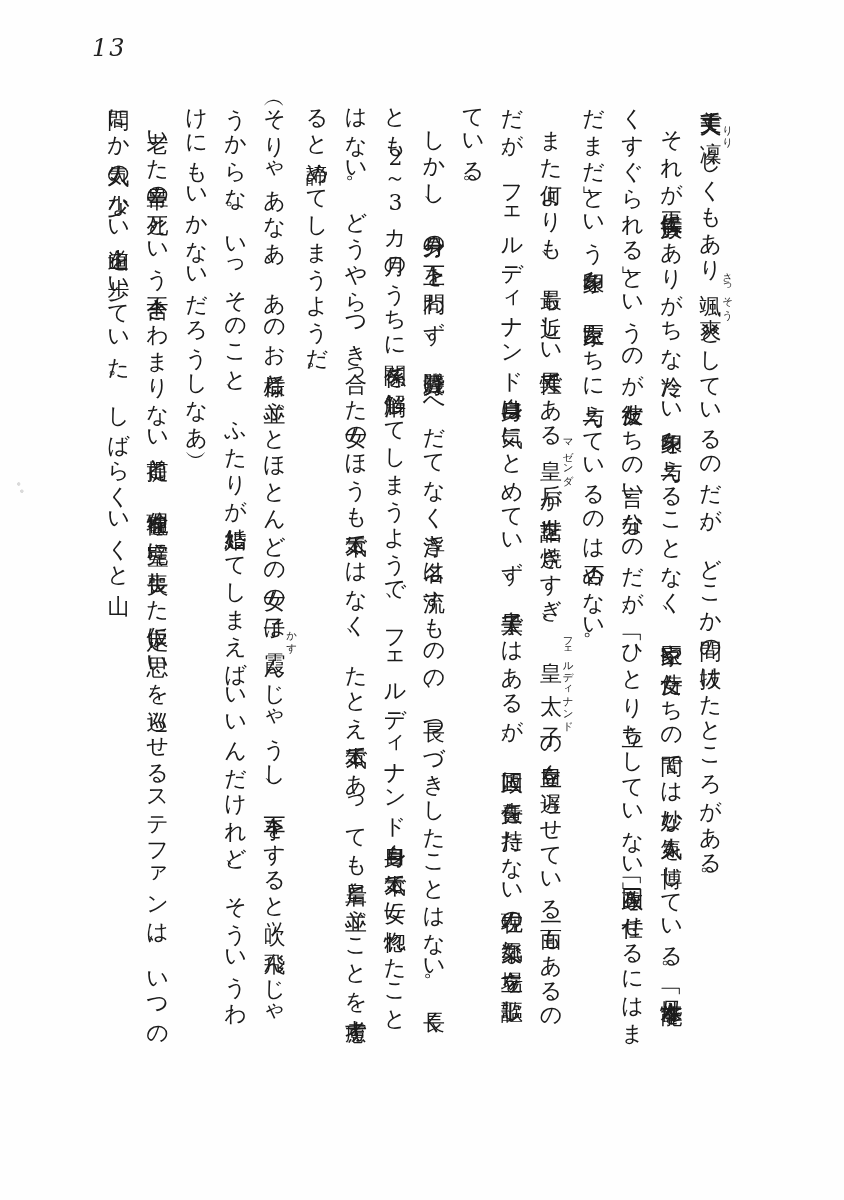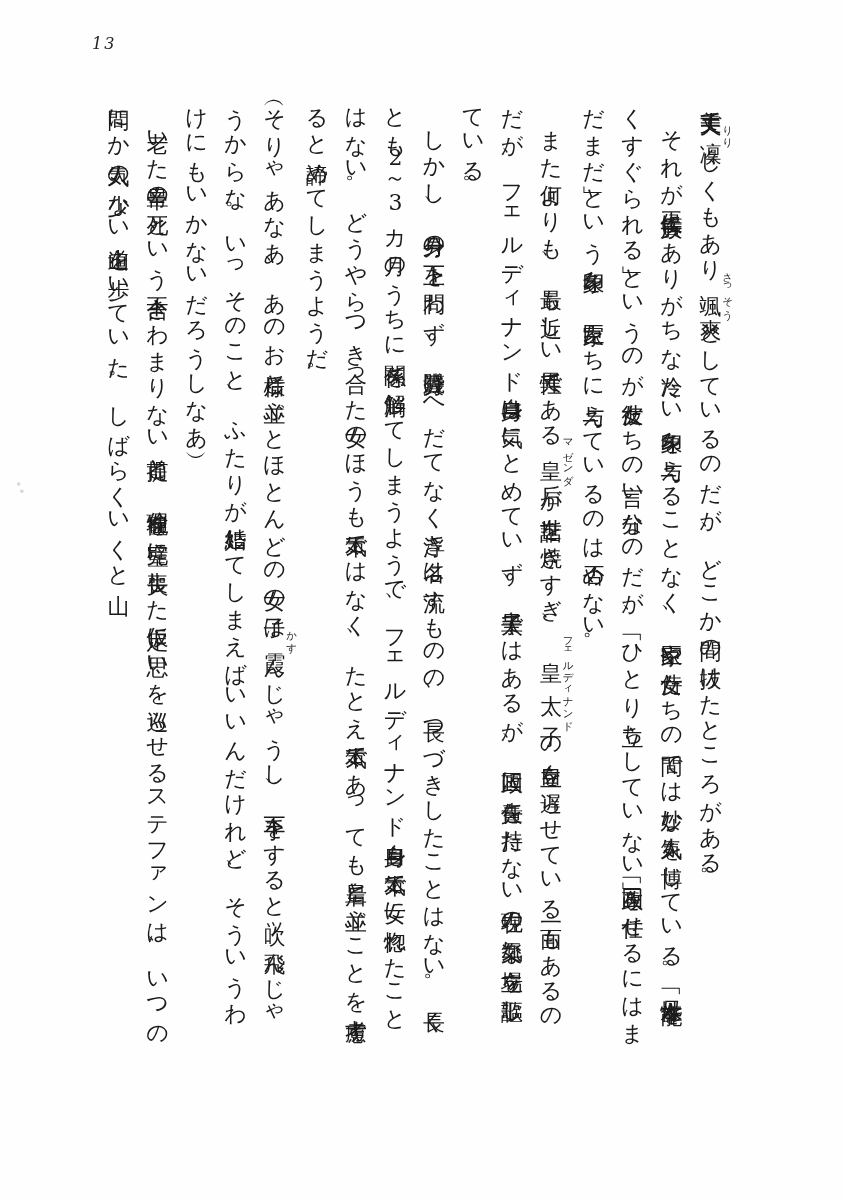--- a/index.html
+++ b/index.html
@@ -14,21 +14,21 @@
     background: #fefefe;
     overflow: hidden;
     font-family: "DejaVu Serif", "Liberation Serif", serif;
     color: #1b1b1b;
   }
   .page-number {
     position: absolute;
     top: 34px;
     left: 92px;
     font-style: italic;
-    font-size: 16px;
+    font-size: 24px;
     letter-spacing: 2px;
     color: #222;
   }
   .text-area {
     position: absolute;
     top: 93px;
     right: 110px;
     height: 945px;
     writing-mode: vertical-rl;
     text-orientation: mixed;

